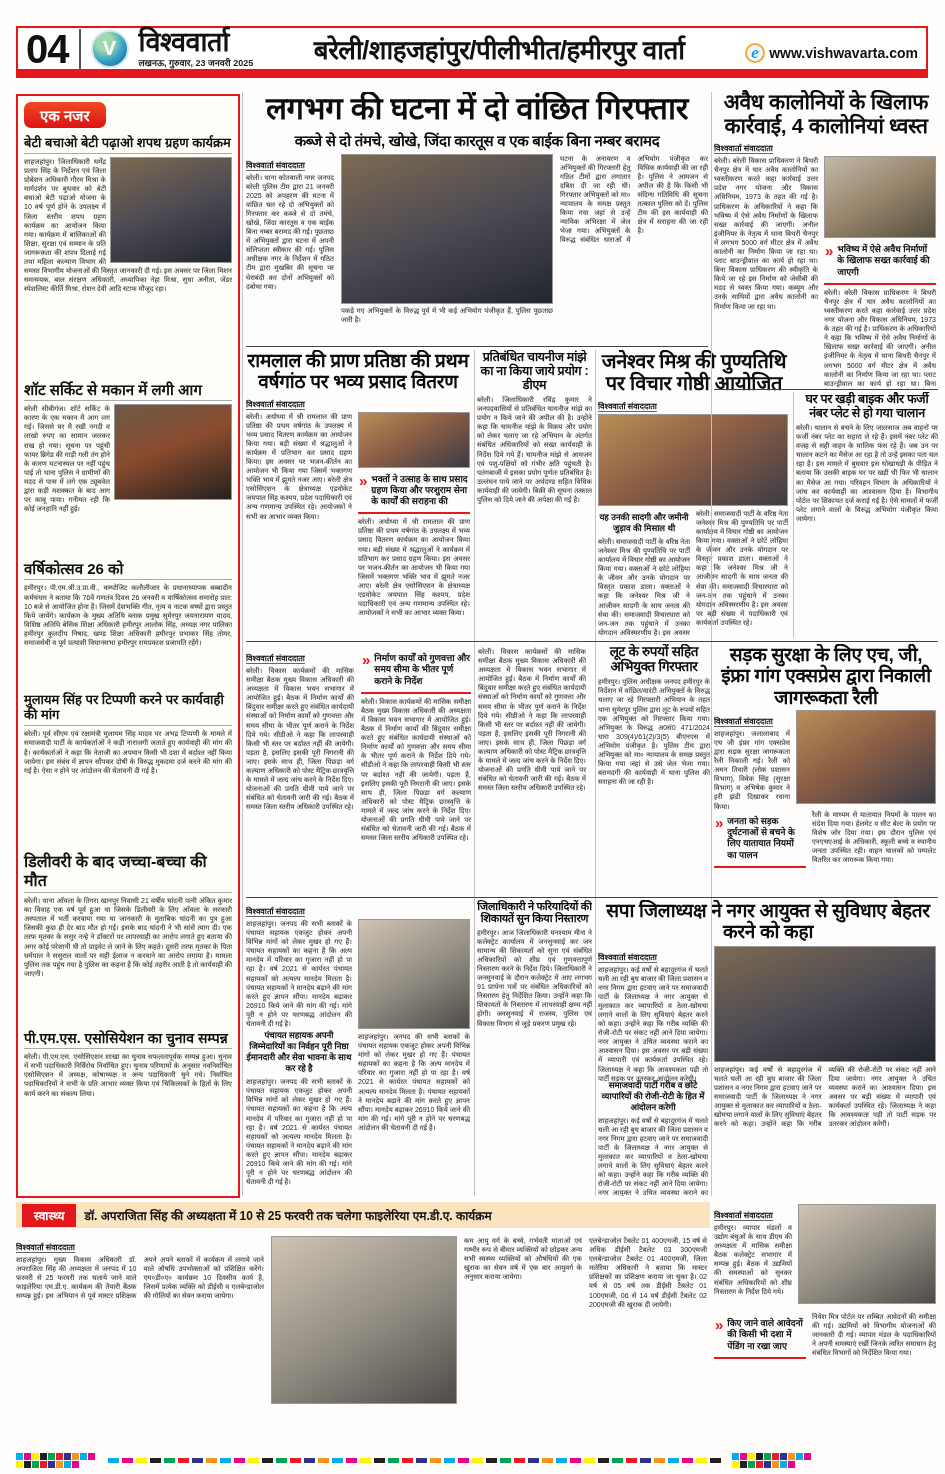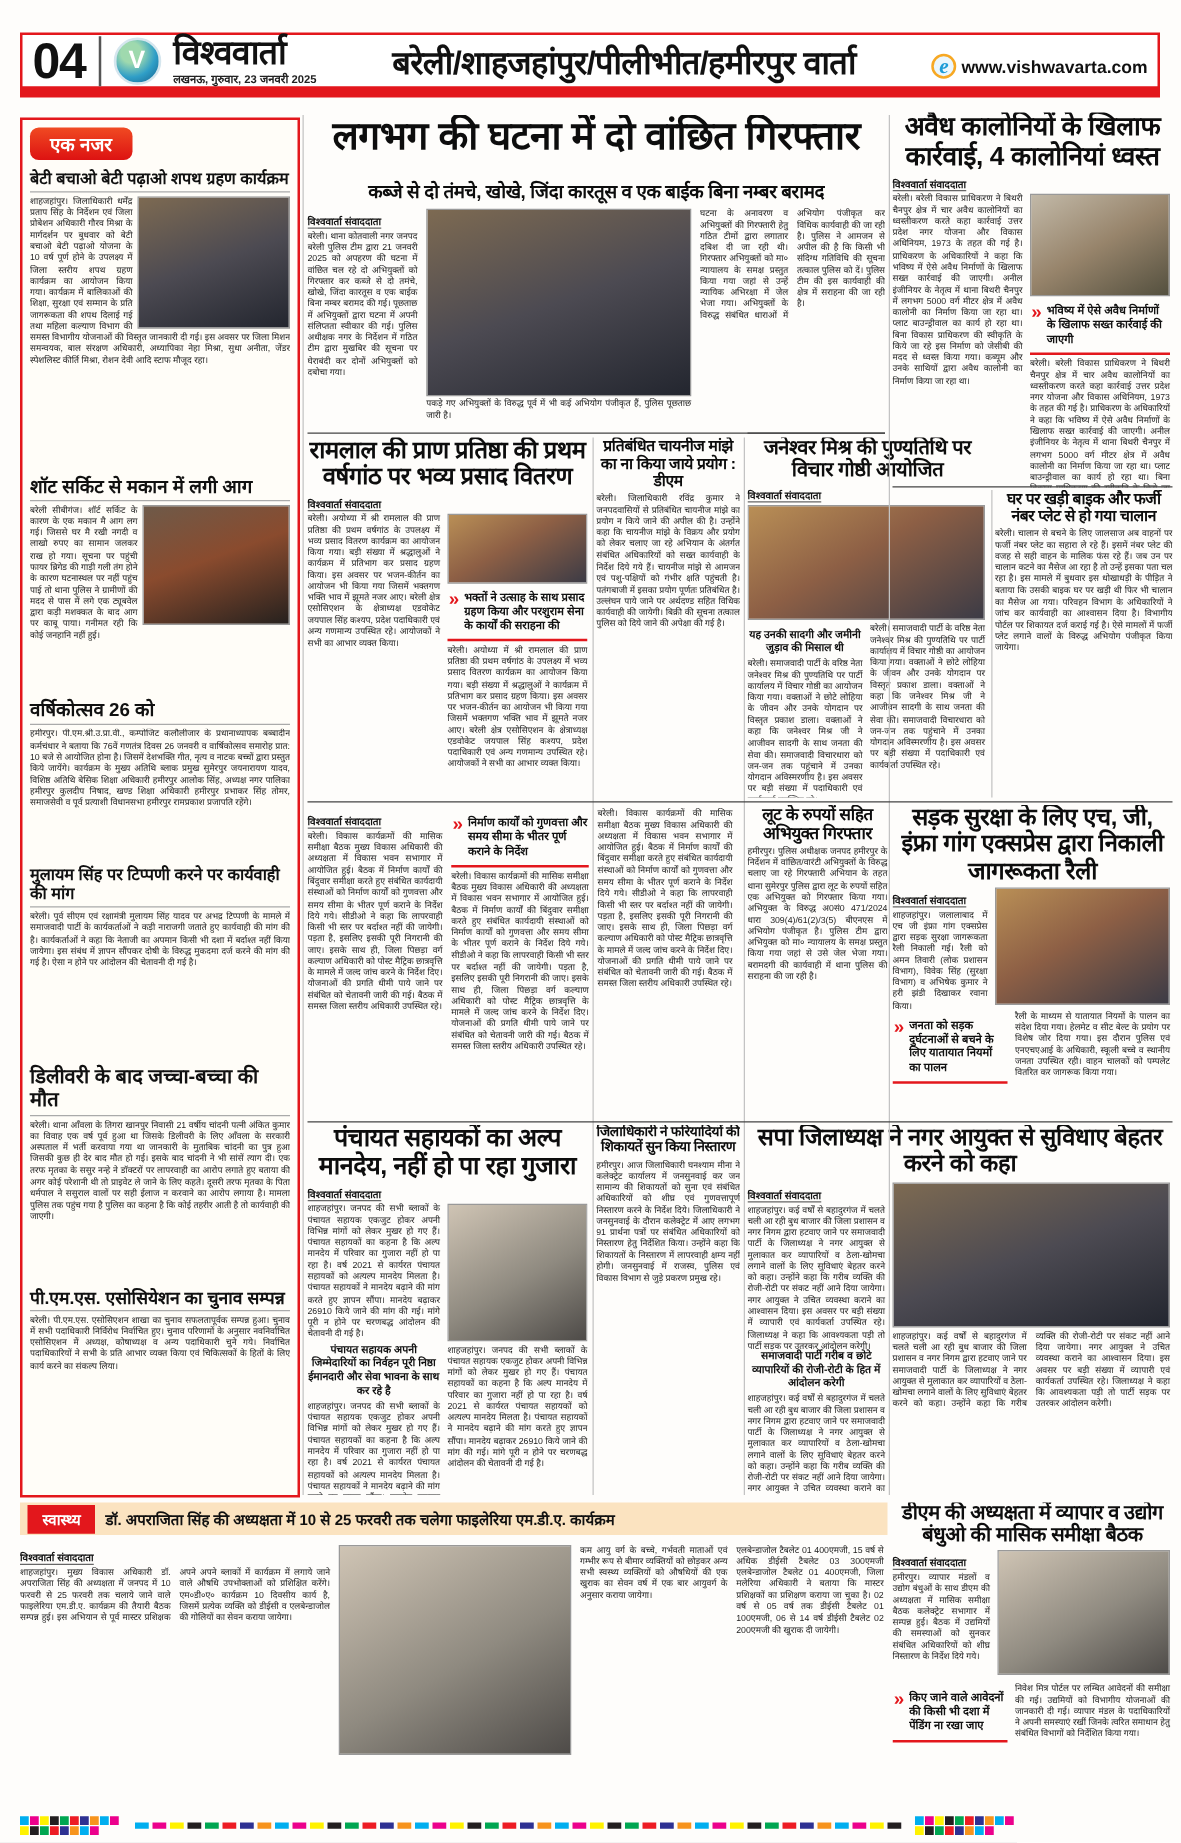--- a/index.html
+++ b/index.html
@@ -120,21 +120,21 @@
     <div class="sb-item">
       <div class="sb-hl" style="font-size:14px">पी.एम.एस. एसोसियेशन का चुनाव सम्पन्न</div>
       <div class="sb-body" style="height:110px">
         <span>बरेली। पी.एम.एस. एसोसिएशन शाखा का चुनाव सफलतापूर्वक सम्पन्न हुआ। चुनाव में सभी पदाधिकारी निर्विरोध निर्वाचित हुए। चुनाव परिणामों के अनुसार नवनिर्वाचित एसोसिएशन में अध्यक्ष, कोषाध्यक्ष व अन्य पदाधिकारी चुने गये। निर्वाचित पदाधिकारियों ने सभी के प्रति आभार व्यक्त किया एवं चिकित्सकों के हितों के लिए कार्य करने का संकल्प लिया।</span>
       </div>
     </div>
   </div>
 
   <div class="art" style="left:246px;top:92px;width:462px;height:252px">
     <div class="hl" style="font-size:31px">लगभग की घटना में दो वांछित गिरफ्तार</div>
-    <div class="hl" style="font-size:15px;margin-top:19px">कब्जे से दो तंमचे, खोखे, जिंदा कारतूस व एक बाईक बिना नम्बर बरामद</div>
+    <div class="hl" style="font-size:15px;margin-top:6px">कब्जे से दो तंमचे, खोखे, जिंदा कारतूस व एक बाईक बिना नम्बर बरामद</div>
     <div style="display:flex;gap:7px;margin-top:4px">
       <div style="width:88px">
         <span class="byline">विश्ववार्ता संवाददाता</span>
         <div class="body" style="height:168px">बरेली। थाना कोतवाली नगर जनपद बरेली पुलिस टीम द्वारा 21 जनवरी 2025 को अपहरण की घटना में वांछित चल रहे दो अभियुक्तों को गिरफ्तार कर कब्जे से दो तमंचे, खोखे, जिंदा कारतूस व एक बाईक बिना नम्बर बरामद की गई। पूछताछ में अभियुक्तों द्वारा घटना में अपनी संलिप्तता स्वीकार की गई। पुलिस अधीक्षक नगर के निर्देशन में गठित टीम द्वारा मुखबिर की सूचना पर घेराबंदी कर दोनों अभियुक्तों को दबोचा गया।</div>
       </div>
       <div style="width:212px">
         <div class="photo ph-crowd" style="width:212px;height:150px"></div>
         <div class="body" style="height:32px;margin-top:2px">पकड़े गए अभियुक्तों के विरुद्ध पूर्व में भी कई अभियोग पंजीकृत हैं, पुलिस पूछताछ जारी है।</div>
       </div>
       <div class="body cols2" style="width:148px;height:188px">घटना के अनावरण व अभियुक्तों की गिरफ्तारी हेतु गठित टीमों द्वारा लगातार दबिश दी जा रही थी। गिरफ्तार अभियुक्तों को मा० न्यायालय के समक्ष प्रस्तुत किया गया जहां से उन्हें न्यायिक अभिरक्षा में जेल भेजा गया। अभियुक्तों के विरुद्ध संबंधित धाराओं में अभियोग पंजीकृत कर विधिक कार्यवाही की जा रही है। पुलिस ने आमजन से अपील की है कि किसी भी संदिग्ध गतिविधि की सूचना तत्काल पुलिस को दें। पुलिस टीम की इस कार्यवाही की क्षेत्र में सराहना की जा रही है।</div>
@@ -172,21 +172,21 @@
       </div>
     </div>
   </div>
 
   <div class="art" style="left:477px;top:350px;width:115px;height:288px">
     <div class="hl" style="font-size:12.5px">प्रतिबंधित चायनीज मांझे का ना किया जाये प्रयोग : डीएम</div>
     <div class="body" style="height:248px;margin-top:3px">बरेली। जिलाधिकारी रविंद्र कुमार ने जनपदवासियों से प्रतिबंधित चायनीज मांझे का प्रयोग न किये जाने की अपील की है। उन्होंने कहा कि चायनीज मांझे के विक्रय और प्रयोग को लेकर चलाए जा रहे अभियान के अंतर्गत संबंधित अधिकारियों को सख्त कार्यवाही के निर्देश दिये गये हैं। चायनीज मांझे से आमजन एवं पशु-पक्षियों को गंभीर क्षति पहुंचती है। पतंगबाजी में इसका प्रयोग पूर्णतः प्रतिबंधित है। उल्लंघन पाये जाने पर अर्थदण्ड सहित विधिक कार्यवाही की जायेगी। बिक्री की सूचना तत्काल पुलिस को दिये जाने की अपेक्षा की गई है।</div>
   </div>
 
   <div class="art" style="left:598px;top:350px;width:192px;height:288px">
-    <div class="hl" style="font-size:16px">जनेश्वर मिश्र की पुण्यतिथि पर विचार गोष्ठी आयोजित</div>
+    <div class="hl" style="font-size:20px">जनेश्वर मिश्र की पुण्यतिथि पर विचार गोष्ठी आयोजित</div>
     <span class="byline">विश्ववार्ता संवाददाता</span>
     <div class="photo ph-rally" style="width:190px;height:92px"></div>
     <div style="display:flex;gap:6px;margin-top:3px">
       <div style="width:92px">
         <div class="inset">यह उनकी सादगी और जमीनी जुड़ाव की मिसाल थी</div>
         <div class="body" style="height:60px">बरेली। समाजवादी पार्टी के वरिष्ठ नेता जनेश्वर मिश्र की पुण्यतिथि पर पार्टी कार्यालय में विचार गोष्ठी का आयोजन किया गया। वक्ताओं ने छोटे लोहिया के जीवन और उनके योगदान पर विस्तृत प्रकाश डाला। वक्ताओं ने कहा कि जनेश्वर मिश्र जी ने आजीवन सादगी के साथ जनता की सेवा की। समाजवादी विचारधारा को जन-जन तक पहुंचाने में उनका योगदान अविस्मरणीय है। इस अवसर पर बड़ी संख्या में पदाधिकारी एवं कार्यकर्ता उपस्थित रहे।</div>
       </div>
       <div class="body" style="width:92px;height:106px">बरेली। समाजवादी पार्टी के वरिष्ठ नेता जनेश्वर मिश्र की पुण्यतिथि पर पार्टी कार्यालय में विचार गोष्ठी का आयोजन किया गया। वक्ताओं ने छोटे लोहिया के जीवन और उनके योगदान पर विस्तृत प्रकाश डाला। वक्ताओं ने कहा कि जनेश्वर मिश्र जी ने आजीवन सादगी के साथ जनता की सेवा की। समाजवादी विचारधारा को जन-जन तक पहुंचाने में उनका योगदान अविस्मरणीय है। इस अवसर पर बड़ी संख्या में पदाधिकारी एवं कार्यकर्ता उपस्थित रहे।</div>
     </div>
   </div>
@@ -232,21 +232,20 @@
         <div class="pq">
           <span class="mark">»</span>
           <span class="txt">जनता को सड़क दुर्घटनाओं से बचने के लिए यातायात नियमों का पालन</span>
         </div>
       </div>
       <div class="body" style="width:124px;height:96px">रैली के माध्यम से यातायात नियमों के पालन का संदेश दिया गया। हेलमेट व सीट बेल्ट के प्रयोग पर विशेष जोर दिया गया। इस दौरान पुलिस एवं एनएचएआई के अधिकारी, स्कूली बच्चे व स्थानीय जनता उपस्थित रही। वाहन चालकों को पम्पलेट वितरित कर जागरूक किया गया।</div>
     </div>
   </div>
 
   <div class="art" style="left:246px;top:900px;width:224px;height:296px">
-    <div class="hl" style="font-size:20px">पंचायत सहायकों का अल्प मानदेय, नहीं हो पा रहा गुजारा</div>
     <span class="byline">विश्ववार्ता संवाददाता</span>
     <div style="display:flex;gap:6px">
       <div style="width:106px">
         <div class="body" style="height:108px">शाहजहांपुर। जनपद की सभी ब्लाकों के पंचायत सहायक एकजुट होकर अपनी विभिन्न मांगों को लेकर मुखर हो गए हैं। पंचायत सहायकों का कहना है कि अल्प मानदेय में परिवार का गुजारा नहीं हो पा रहा है। वर्ष 2021 से कार्यरत पंचायत सहायकों को अत्यल्प मानदेय मिलता है। पंचायत सहायकों ने मानदेय बढ़ाने की मांग करते हुए ज्ञापन सौंपा। मानदेय बढ़ाकर 26910 किये जाने की मांग की गई। मांगे पूरी न होने पर चरणबद्ध आंदोलन की चेतावनी दी गई है।</div>
         <div class="inset">पंचायत सहायक अपनी जिम्मेदारियों का निर्वहन पूरी निष्ठा ईमानदारी और सेवा भावना के साथ कर रहे है</div>
         <div class="body" style="height:60px">शाहजहांपुर। जनपद की सभी ब्लाकों के पंचायत सहायक एकजुट होकर अपनी विभिन्न मांगों को लेकर मुखर हो गए हैं। पंचायत सहायकों का कहना है कि अल्प मानदेय में परिवार का गुजारा नहीं हो पा रहा है। वर्ष 2021 से कार्यरत पंचायत सहायकों को अत्यल्प मानदेय मिलता है। पंचायत सहायकों ने मानदेय बढ़ाने की मांग करते हुए ज्ञापन सौंपा। मानदेय बढ़ाकर 26910 किये जाने की मांग की गई। मांगे पूरी न होने पर चरणबद्ध आंदोलन की चेतावनी दी गई है।</div>
       </div>
       <div style="width:112px">
         <div class="photo ph-meet" style="width:112px;height:110px"></div>
         <div class="body" style="height:110px;margin-top:3px">शाहजहांपुर। जनपद की सभी ब्लाकों के पंचायत सहायक एकजुट होकर अपनी विभिन्न मांगों को लेकर मुखर हो गए हैं। पंचायत सहायकों का कहना है कि अल्प मानदेय में परिवार का गुजारा नहीं हो पा रहा है। वर्ष 2021 से कार्यरत पंचायत सहायकों को अत्यल्प मानदेय मिलता है। पंचायत सहायकों ने मानदेय बढ़ाने की मांग करते हुए ज्ञापन सौंपा। मानदेय बढ़ाकर 26910 किये जाने की मांग की गई। मांगे पूरी न होने पर चरणबद्ध आंदोलन की चेतावनी दी गई है।</div>
@@ -286,21 +285,20 @@
         <span class="byline">विश्ववार्ता संवाददाता</span>
         <div class="body cols2" style="height:158px">शाहजहांपुर। मुख्य विकास अधिकारी डॉ. अपराजिता सिंह की अध्यक्षता में जनपद में 10 फरवरी से 25 फरवरी तक चलाये जाने वाले फाइलेरिया एम.डी.ए. कार्यक्रम की तैयारी बैठक सम्पन्न हुई। इस अभियान से पूर्व मास्टर प्रशिक्षक अपने अपने ब्लाकों में कार्यक्रम में लगाये जाने वाले औषधि उपभोक्ताओं को प्रशिक्षित करेंगे। एम०डी०ए० कार्यक्रम 10 दिवसीय कार्य है, जिसमें प्रत्येक व्यक्ति को डीईसी व एलबेन्डाजोल की गोलियों का सेवन कराया जायेगा।</div>
       </div>
       <div class="photo ph-meet" style="width:186px;height:168px"></div>
       <div class="body" style="width:118px;height:172px">कम आयु वर्ग के बच्चे, गर्भवती माताओं एवं गम्भीर रूप से बीमार व्यक्तियों को छोड़कर अन्य सभी स्वस्थ्य व्यक्तियों को औषधियों की एक खुराक का सेवन वर्ष में एक बार आयुवर्ग के अनुसार कराया जायेगा।</div>
       <div class="body" style="width:118px;height:172px">एलबेन्डाजोल टैबलेट 01 400एमजी, 15 वर्ष से अधिक डीईसी टैबलेट 03 300एमजी एलबेन्डाजोल टैबलेट 01 400एमजी, जिला मलेरिया अधिकारी ने बताया कि मास्टर प्रशिक्षकों का प्रशिक्षण कराया जा चुका है। 02 वर्ष से 05 वर्ष तक डीईसी टैबलेट 01 100एमजी, 06 से 14 वर्ष डीईसी टैबलेट 02 200एमजी की खुराक दी जायेगी।</div>
     </div>
   </div>
 
   <div class="art" style="left:714px;top:1202px;width:224px;height:248px">
-    <div class="hl" style="font-size:16px">डीएम की अध्यक्षता में व्यापार व उद्योग बंधुओ की मासिक समीक्षा बैठक</div>
     <div style="display:flex;gap:6px;margin-top:2px">
       <div style="width:78px">
         <span class="byline">विश्ववार्ता संवाददाता</span>
         <div class="body" style="height:86px">हमीरपुर। व्यापार मंडलों व उद्योग बंधुओं के साथ डीएम की अध्यक्षता में मासिक समीक्षा बैठक कलेक्ट्रेट सभागार में सम्पन्न हुई। बैठक में उद्यमियों की समस्याओं को सुनकर संबंधित अधिकारियों को शीघ्र निस्तारण के निर्देश दिये गये।</div>
       </div>
       <div class="photo ph-meet" style="width:138px;height:100px"></div>
     </div>
     <div style="display:flex;gap:6px;margin-top:3px">
       <div style="width:92px">
         <div class="pq">

